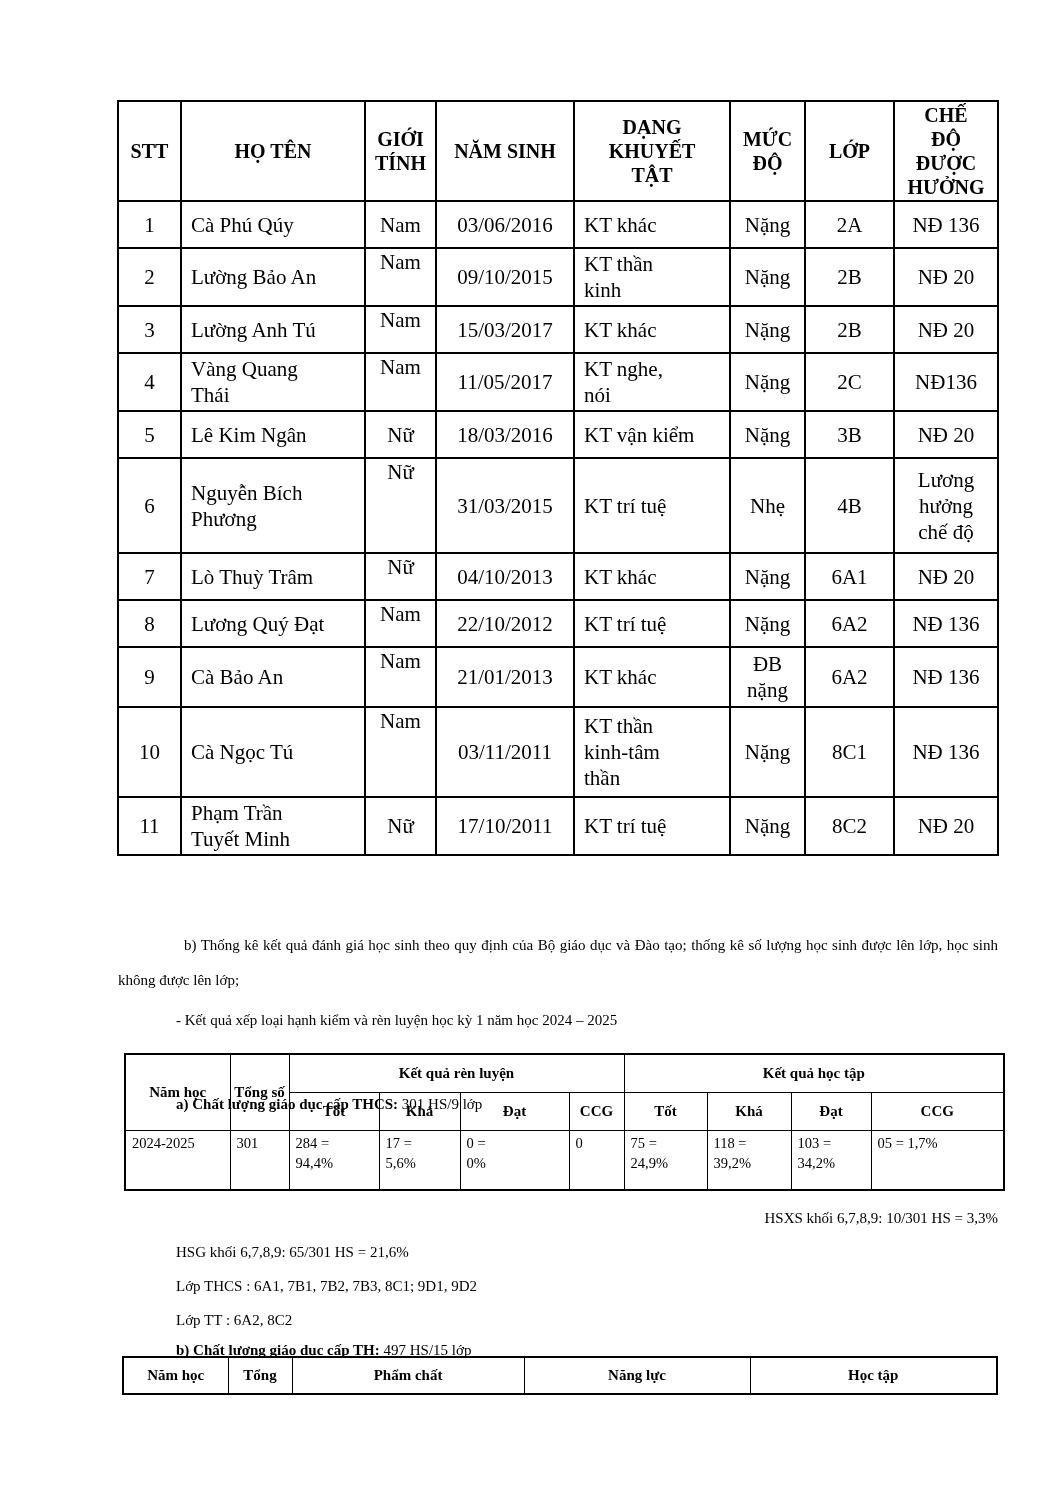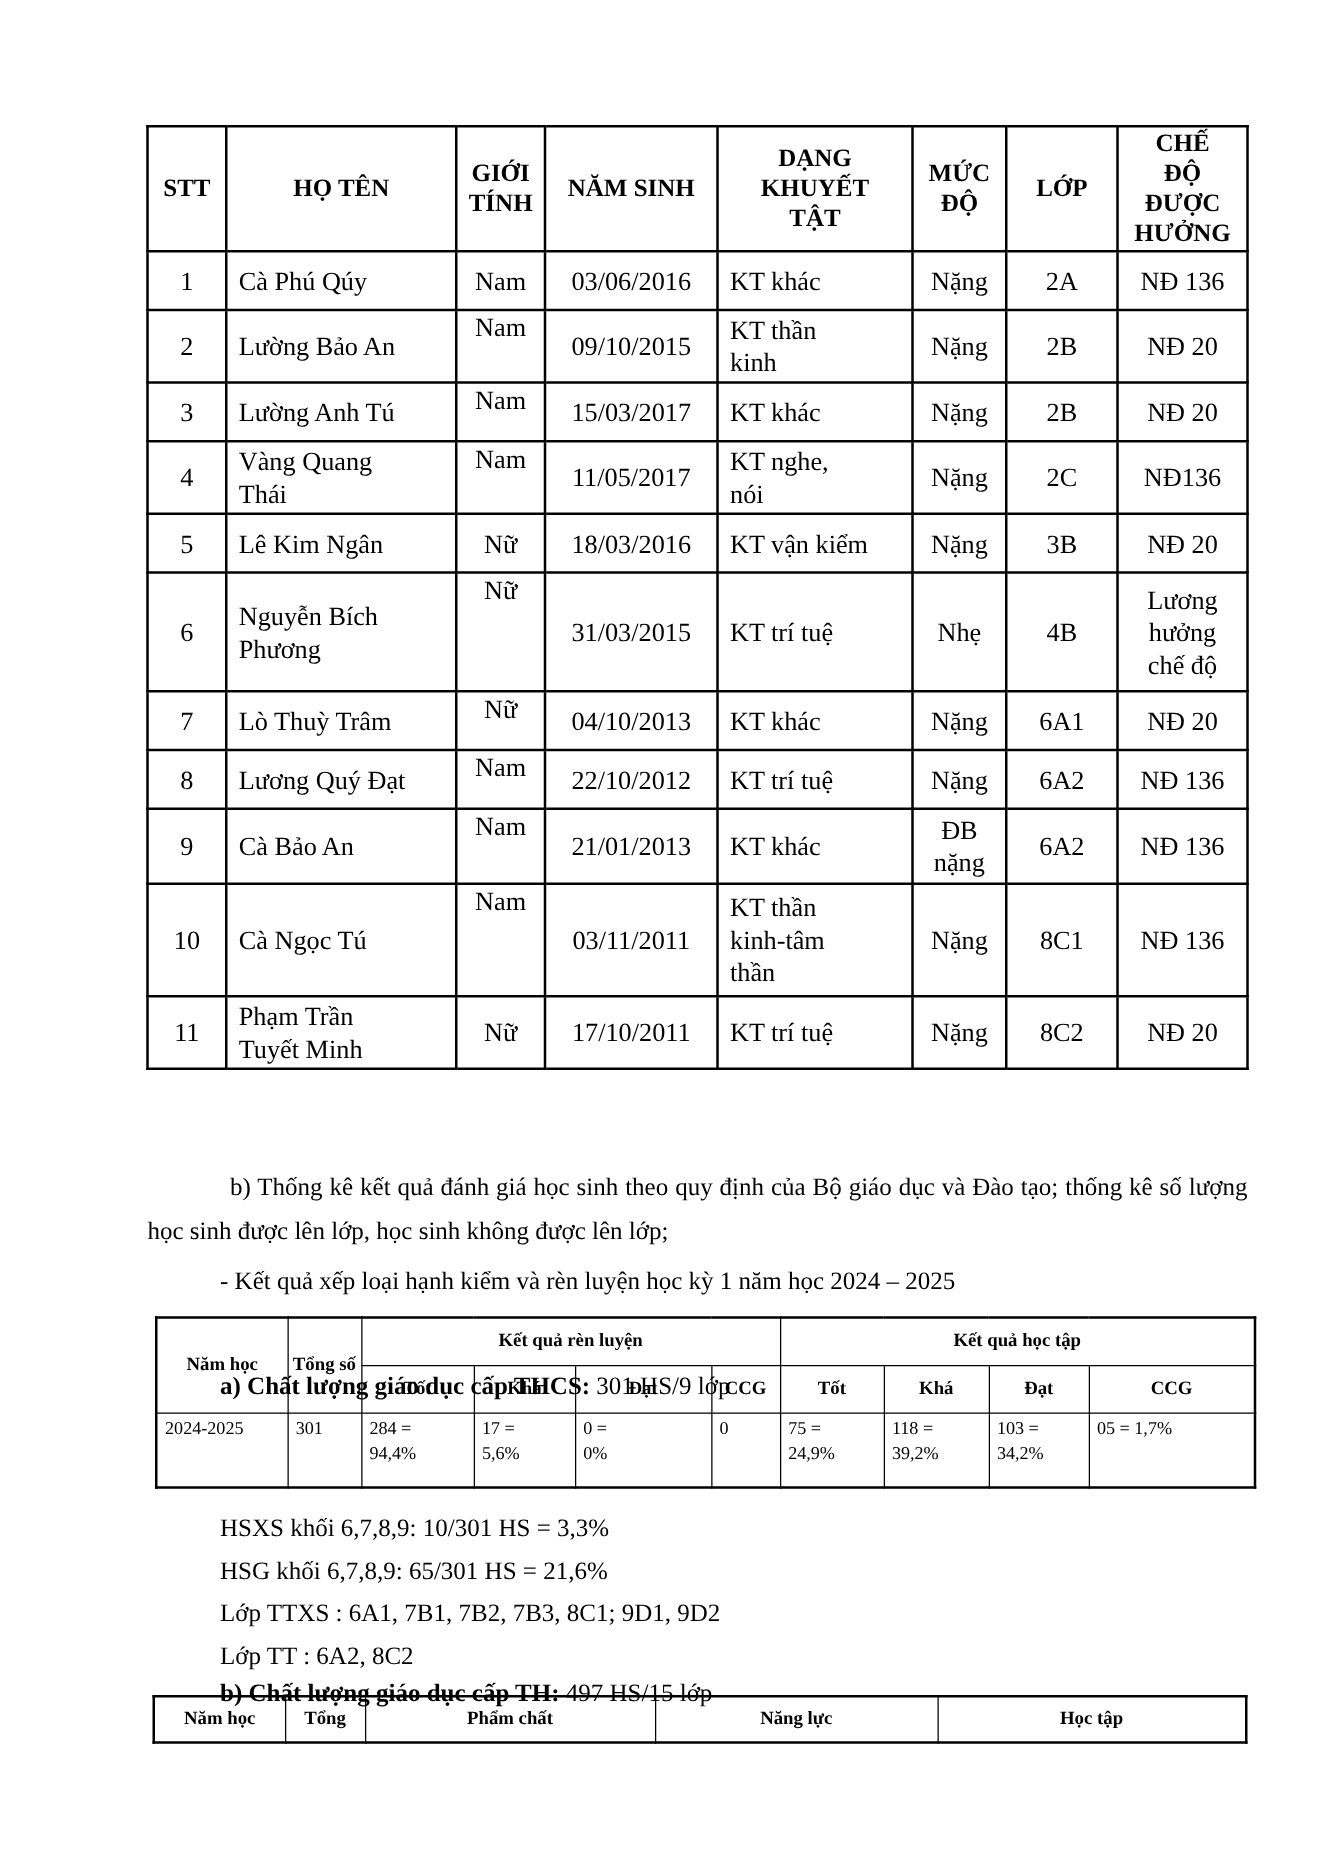--- a/index.html
+++ b/index.html
@@ -41,21 +41,21 @@
   .t1 tbody tr:nth-child(7){height:47px}
   .t1 tbody tr:nth-child(8){height:47px}
   .t1 tbody tr:nth-child(9){height:60px}
   .t1 tbody tr:nth-child(10){height:90px}
   .t1 tbody tr:nth-child(11){height:58px}
   .t1 tbody tr:nth-child(12){height:60px}
 
   
   .para {
     position:absolute; left:118px; width:880px;
-    font-size:20px; line-height:35px;
+    font-size:15px; line-height:35px;
   }
   .just { text-align:justify; text-indent:66px; }
   .ind  { padding-left:58px; box-sizing:border-box; }
   .b { font-weight:bold; }
 
   
   .t2 {
     position:absolute; left:124px; top:1053px;
     width:879px;
   }
@@ -294,23 +294,23 @@
 24,9%</td>
         <td>118 =
 39,2%</td>
         <td>103 =
 34,2%</td>
         <td>05 = 1,7%</td>
       </tr>
     </tbody>
   </table>
 
-  <p class="para ind" style="top:1186px;">HSXS khối 6,7,8,9: 10/301 HS = 3,3%</p>
+  <p class="para ind" style="top:1186px;text-align:right;">HSXS khối 6,7,8,9: 10/301 HS = 3,3%</p>
   <p class="para ind" style="top:1220px;">HSG khối 6,7,8,9: 65/301 HS = 21,6%</p>
-  <p class="para ind" style="top:1254px;">Lớp TTXS : 6A1, 7B1, 7B2, 7B3, 8C1; 9D1, 9D2</p>
+  <p class="para ind" style="top:1254px;">Lớp THCS : 6A1, 7B1, 7B2, 7B3, 8C1; 9D1, 9D2</p>
   <p class="para ind" style="top:1288px;">Lớp TT : 6A2, 8C2</p>
 
   <p class="para ind" style="top:1318px;"><span class="b">b) Chất lượng giáo dục cấp TH:</span><span> 497 HS/15 lớp</span></p>
 
   <table class="t3">
     <colgroup>
       <col style="width:105px">
         <col style="width:64px">
         <col style="width:232px">
         <col style="width:226px">

